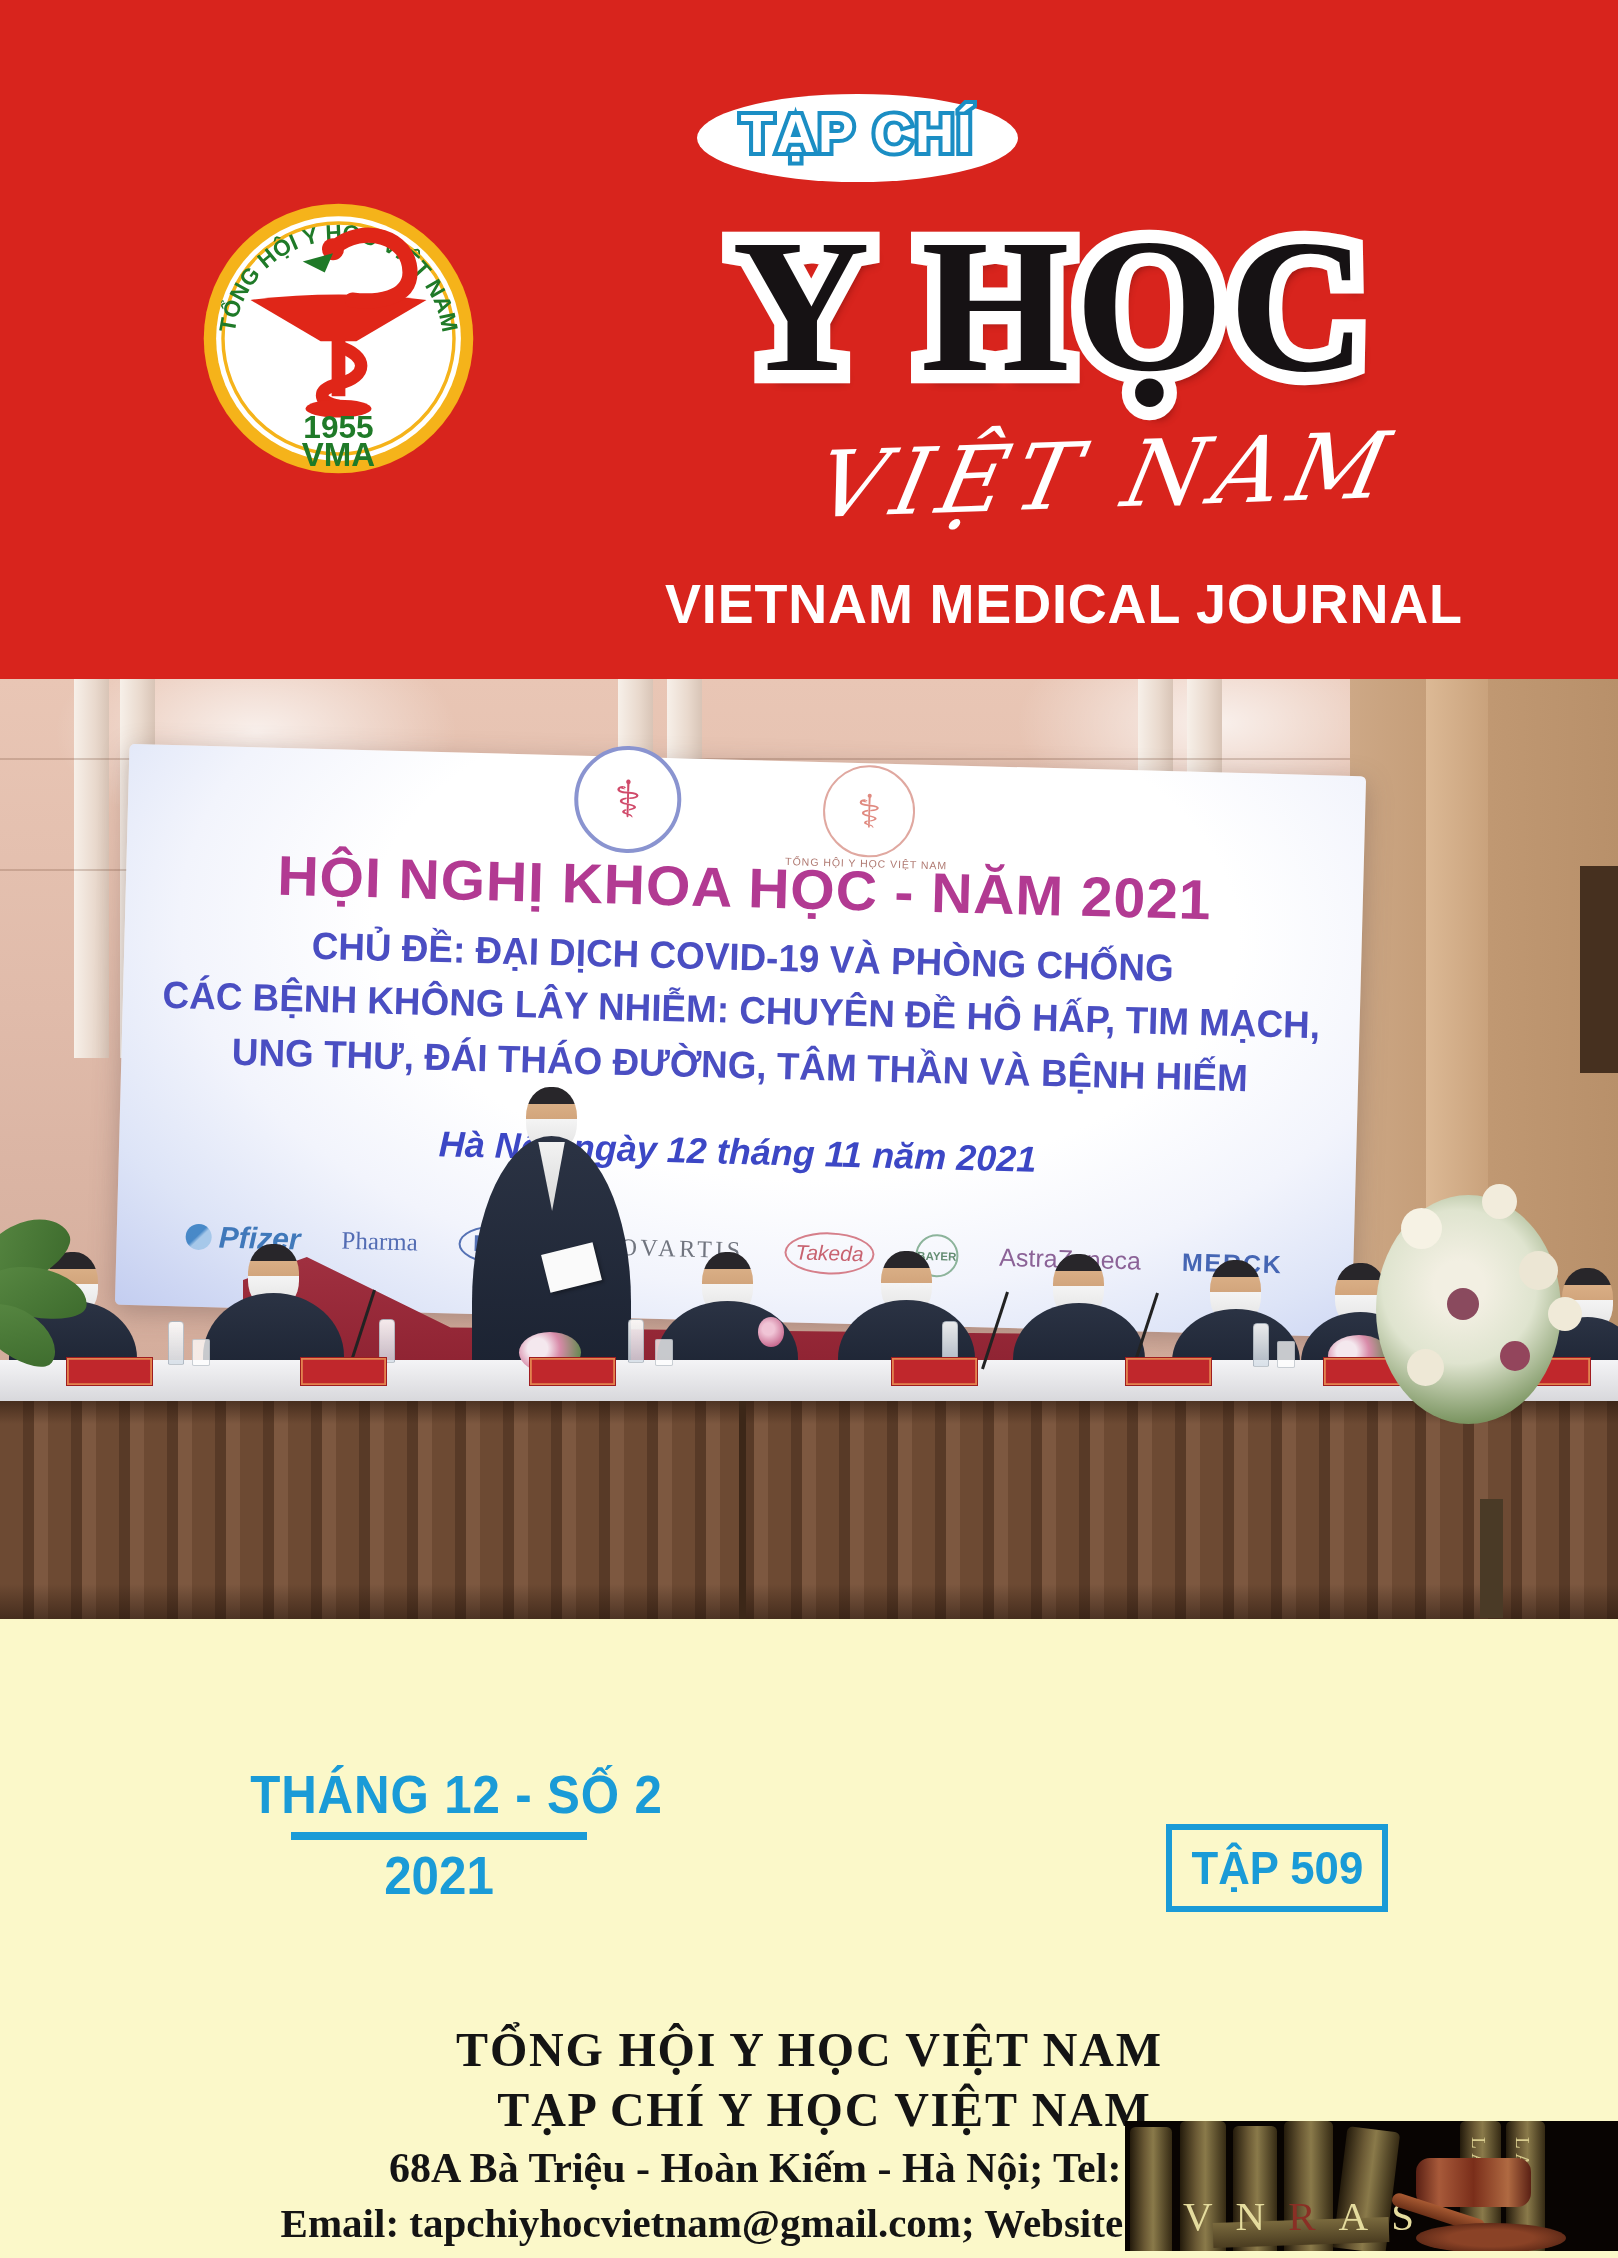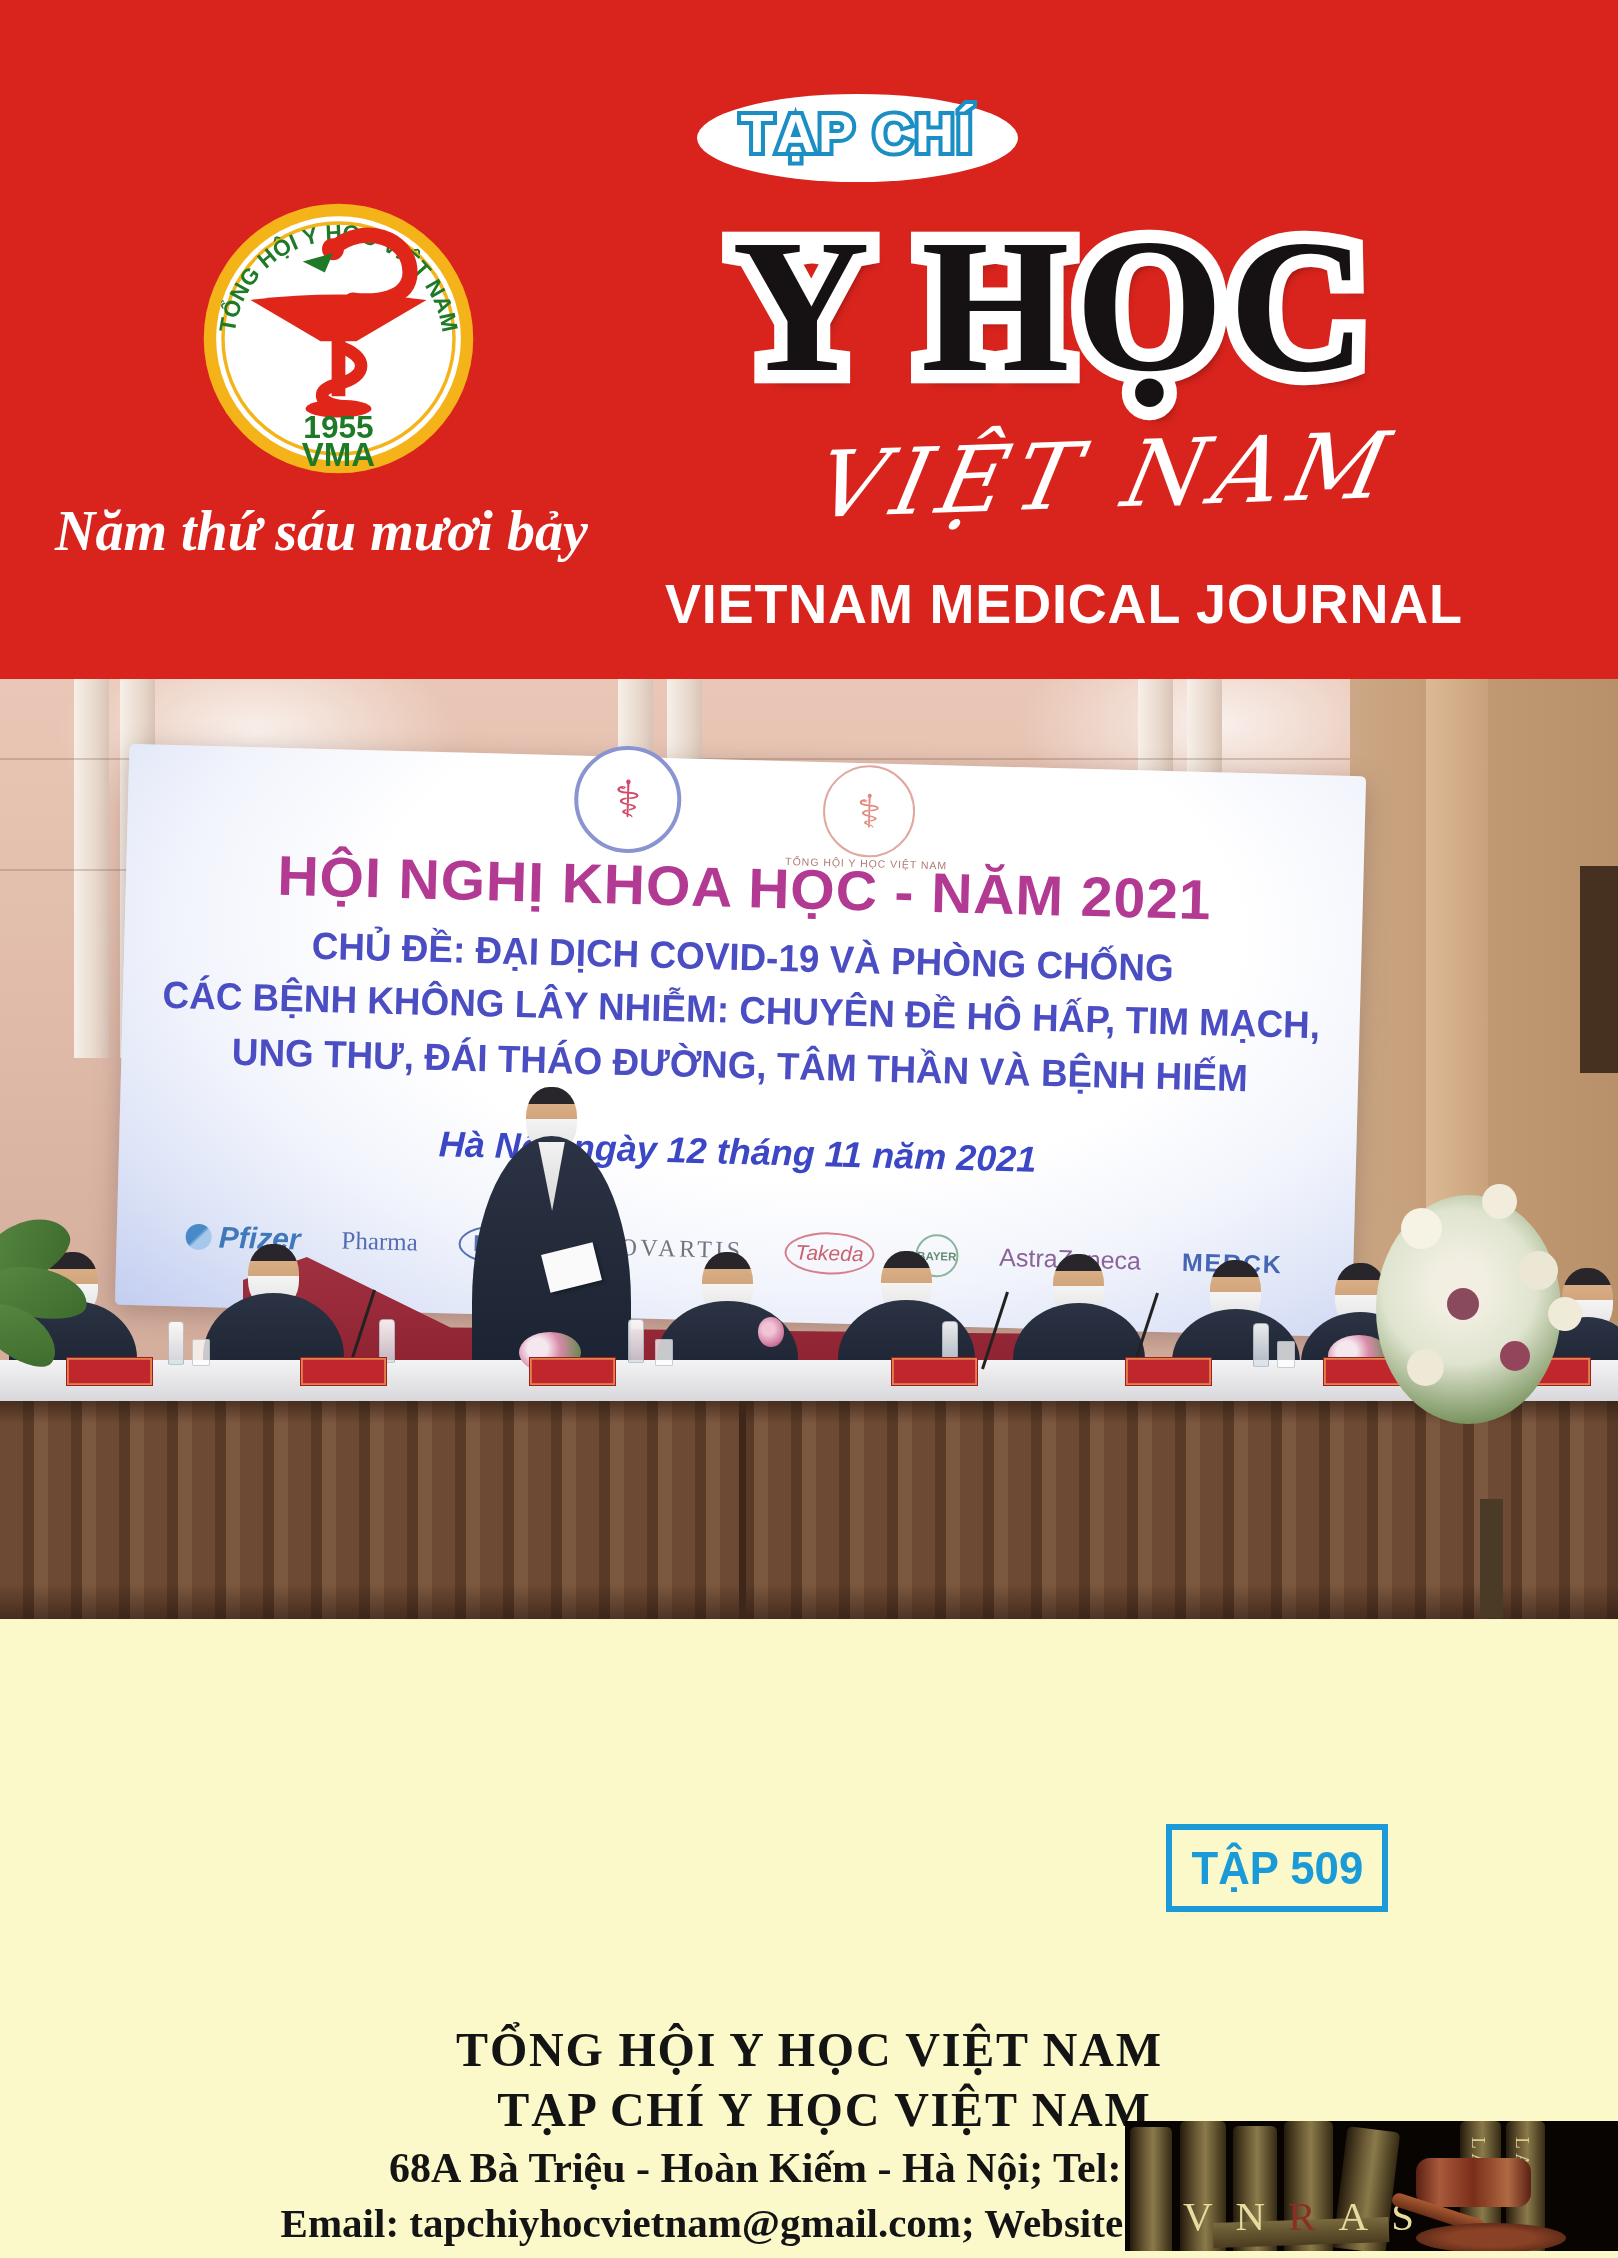--- a/index.html
+++ b/index.html
@@ -178,21 +178,20 @@
       <div class="oval-fill">TẠP CHÍ</div>
     </div>
 
     <div class="yhoc-wrap">
       <div class="yhoc-stroke">Y HỌC</div>
       <div class="yhoc-fill">Y HỌC</div>
     </div>
 
     <div class="vietnam-script">VIỆT NAM</div>
     <div class="vmj">VIETNAM MEDICAL JOURNAL</div>
-    <div class="year-note">Năm thứ sáu mươi bảy</div>
 
     <svg class="vma-logo" viewBox="0 0 200 200">
       <circle cx="100" cy="100" r="98" fill="#f5b31a"></circle>
       <circle cx="100" cy="100" r="89" fill="#ffffff"></circle>
       <circle cx="100" cy="100" r="84" fill="none" stroke="#f5b31a" stroke-width="2.5"></circle>
       <path id="logo-arc" d="M 26 122 A 76 76 0 1 1 174 122" fill="none"></path>
       <text font-family="Liberation Sans, sans-serif" font-size="16.5" font-weight="bold" fill="#1f7a28">
         <textPath href="#logo-arc" startOffset="50%" text-anchor="middle">TỔNG HỘI Y HỌC VIỆT NAM</textPath>
       </text>
 
@@ -327,20 +326,25 @@
     <div class="flower-dot" style="left:1376px;top:516px;width:185px;height:229px;background:radial-gradient(circle at 45% 40%,#f2efe2 15%,#dfe4cf 45%,#7a9460 80%,rgba(122,148,96,0));"></div>
     <div class="flower-dot" style="left:1401px;top:529px;width:41px;height:41px;background:#f6f2e4;"></div>
     <div class="flower-dot" style="left:1482px;top:505px;width:35px;height:35px;background:#f2ecdc;"></div>
     <div class="flower-dot" style="left:1519px;top:572px;width:39px;height:39px;background:#ece6d4;"></div>
     <div class="flower-dot" style="left:1447px;top:609px;width:32px;height:32px;background:#8a4a5e;"></div>
     <div class="flower-dot" style="left:1500px;top:662px;width:30px;height:30px;background:#93455c;"></div>
     <div class="flower-dot" style="left:1407px;top:670px;width:37px;height:37px;background:#eee8d6;"></div>
     <div class="flower-dot" style="left:1548px;top:618px;width:34px;height:34px;background:#f0ead8;"></div>
   </div>
 
+  <div class="issue-block">
+    <div class="issue-line1">THÁNG 12 - SỐ 2</div>
+    <div class="issue-rule"></div>
+    <div class="issue-year">2021</div>
+  </div>
 
   <div class="volume-box">
     <div class="volume-text">TẬP 509</div>
   </div>
 
   <div class="footer">
     <div class="footer-l1">TỔNG HỘI Y HỌC VIỆT NAM</div>
     <div class="footer-l2">TẠP CHÍ Y HỌC VIỆT NAM</div>
     <div class="footer-l3">68A Bà Triệu - Hoàn Kiếm - Hà Nội; Tel: 024-3</div>
     <div class="footer-l4">Email: tapchiyhocvietnam@gmail.com; Website: tapchiyhoc</div>

